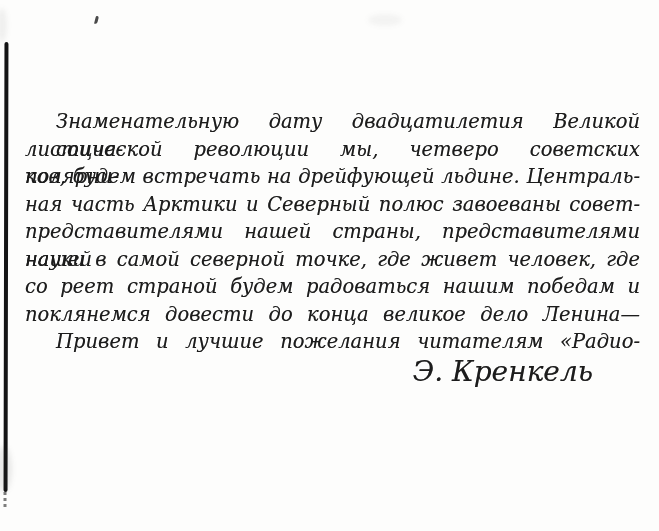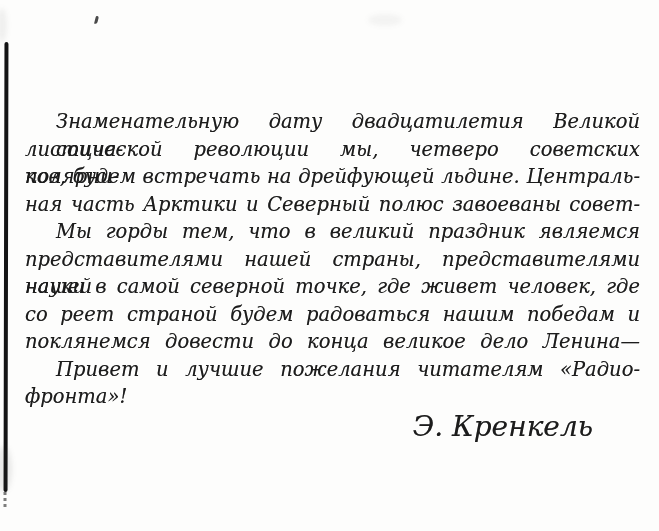--- a/index.html
+++ b/index.html
@@ -110,25 +110,23 @@
 
   <div class="doc-body">
 
     <div class="para">
         <div class="line just indent">Знаменательную дату двадцатилетия Великой социа-</div>
         <div class="line just">листической революции мы, четверо советских полярни-</div>
         <div class="line just">ков, будем встречать на дрейфующей льдине. Централь-</div>
         <div class="line just">ная часть Арктики и Северный полюс завоеваны совет-</div>
       </div>
       <div class="para">
-        <div class="line just indent">Мы горды тем, что в великий праздник являемся</div>
         <div class="line just">представителями нашей страны, представителями нашей</div>
         <div class="line just">науки в самой северной точке, где живет человек, где</div>
         <div class="line just">со реет страной будем радоваться нашим победам и</div>
         <div class="line just">поклянемся довести до конца великое дело Ленина—</div>
       </div>
       <div class="para">
         <div class="line just indent">Привет и лучшие пожелания читателям «Радио-</div>
-        <div class="line">фронта»!</div>
       </div>
       <div class="signature-line">Э. Кренкель</div>
   </div>
 </div>
 
 </body></html>

